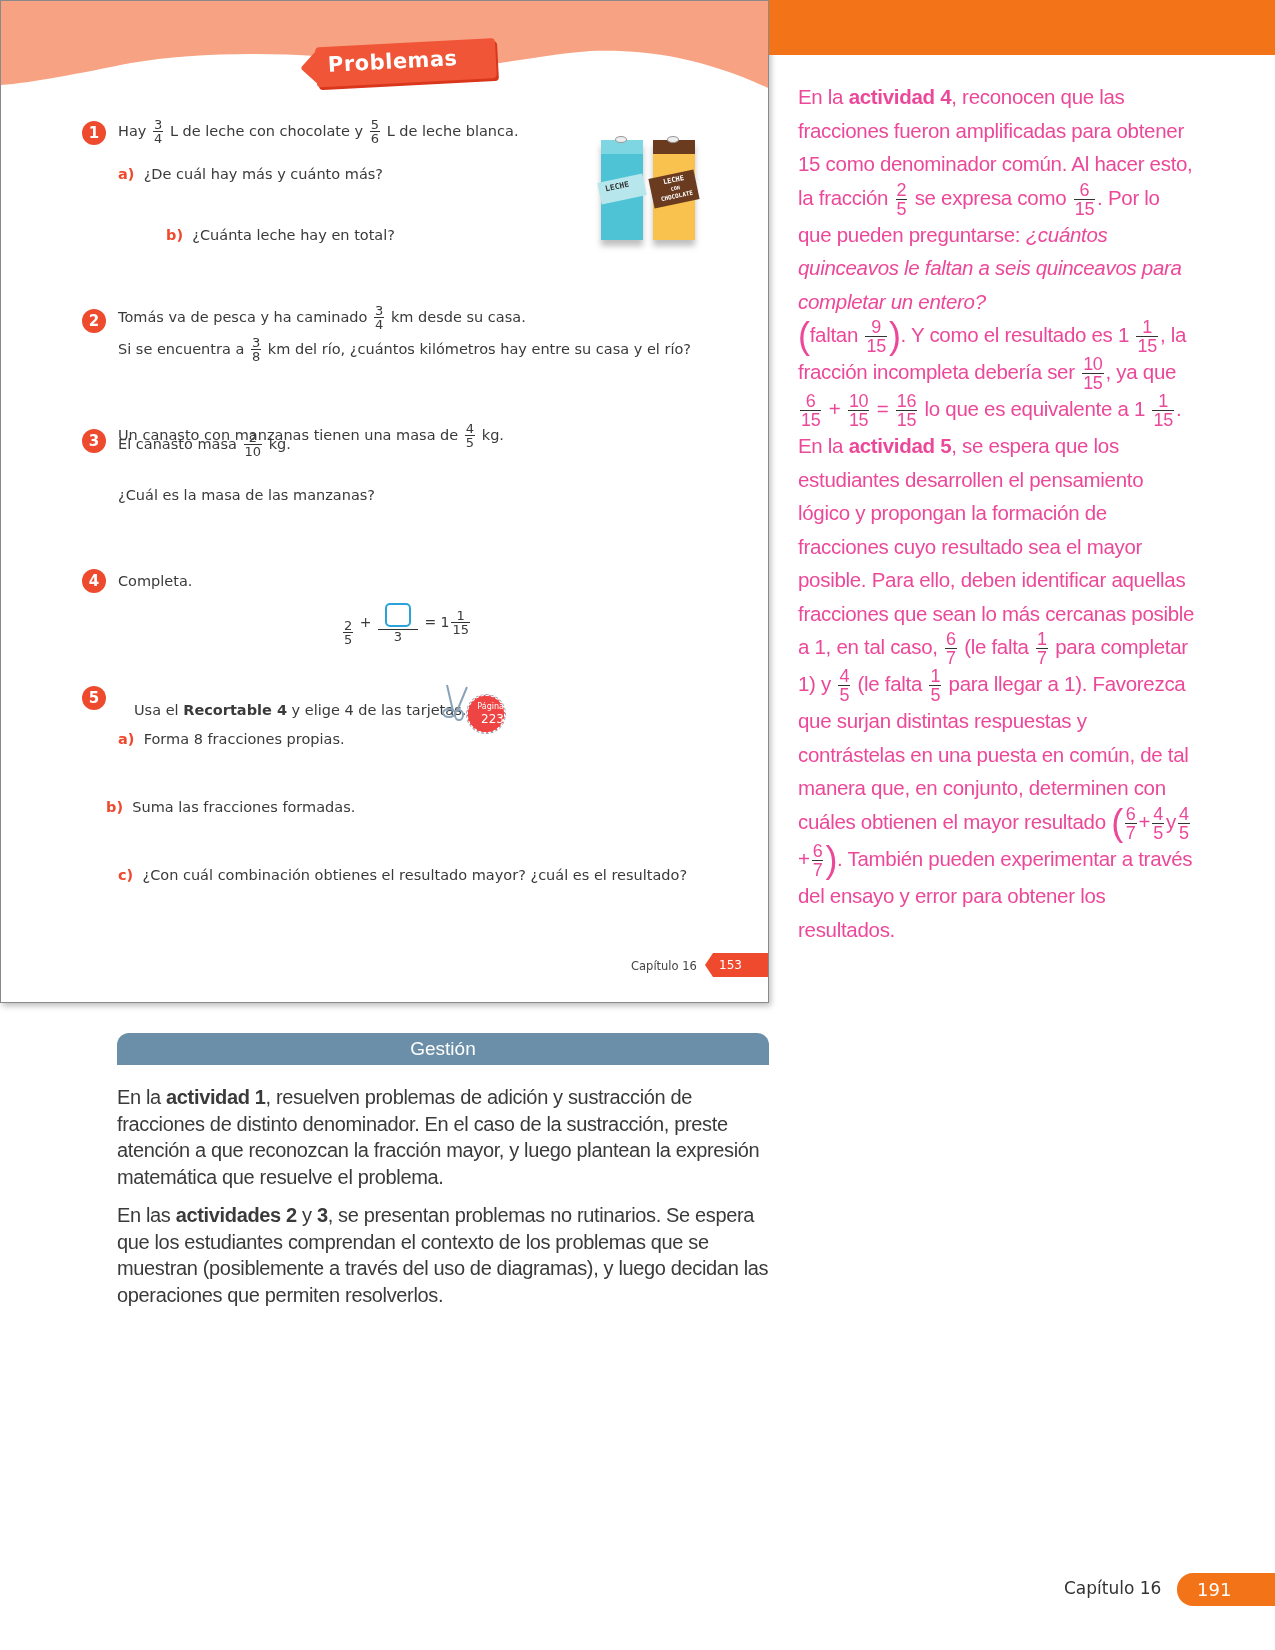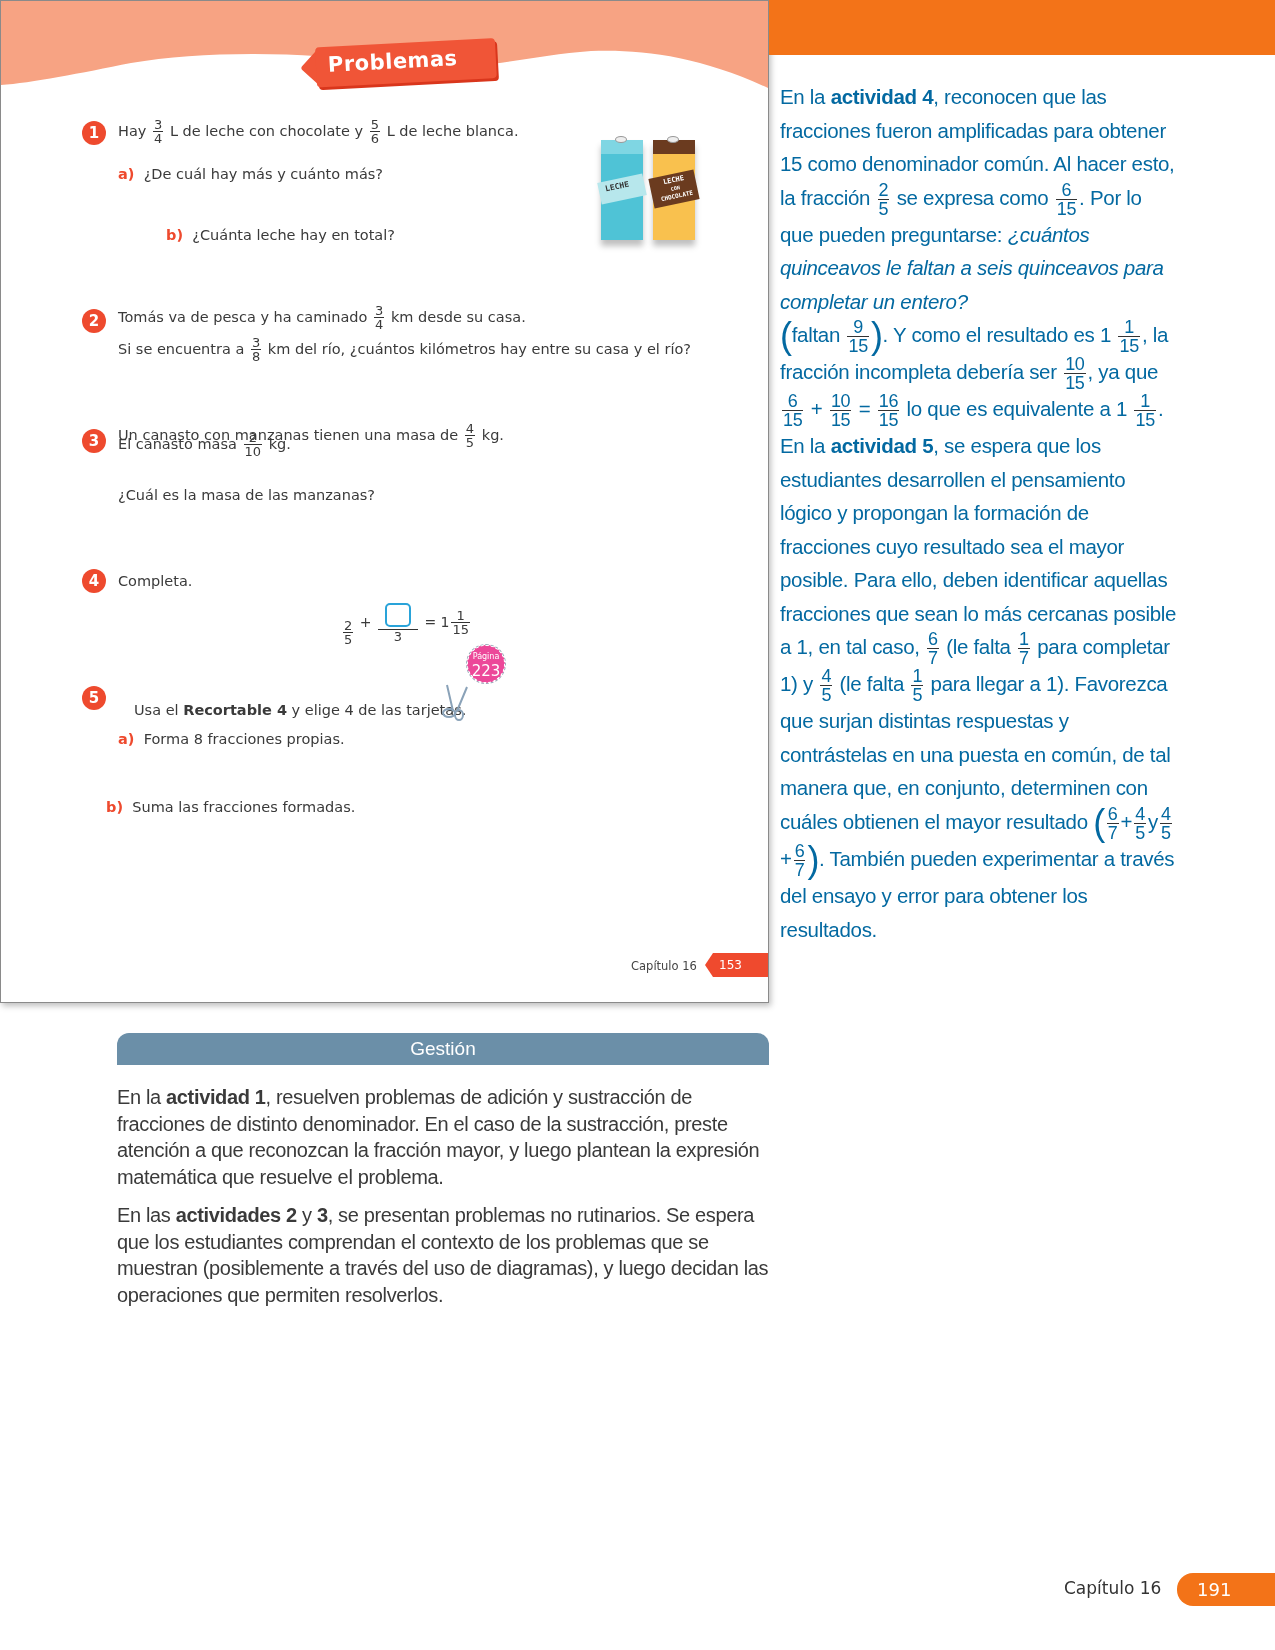--- a/index.html
+++ b/index.html
@@ -14,26 +14,26 @@
 .num{display:inline-block;width:24px;height:24px;border-radius:50%;background:#ee4a2e;color:#fff;font-weight:bold;font-size:15px;text-align:center;line-height:24px;position:absolute;}
 .sub-letter{color:#ee4a2e;font-weight:bold;}
 .frac{display:inline-flex;flex-direction:column;align-items:center;vertical-align:middle;line-height:1;margin:0 2px;}
 .frac .n{font-size:13px;padding:0 1px;}
 .frac .d{font-size:13px;border-top:1px solid #333;padding:0 1px;}
 .cartons{position:absolute;left:598px;top:133px;width:100px;height:112px;}
 .carton{position:absolute;width:42px;height:100px;top:6px;}
 .carton .top{position:absolute;top:0;left:0;width:42px;height:14px;}
 .carton .cap{position:absolute;top:-4px;left:14px;width:12px;height:7px;border-radius:50%;background:#eee;border:1px solid #999;}
 .carton .label{position:absolute;font-family:"DejaVu Sans Mono",monospace;font-weight:bold;font-size:8px;text-align:center;}
-.badge-page{position:absolute;left:466px;top:644px;width:38px;height:38px;border-radius:50%;background:#ec4899;border:1px dashed #fff;outline:1px dashed #9aaab9;color:#fff;font-size:8px;text-align:center;padding-top:6px;line-height:1.2;}
-.badge-page b{font-size:15px;font-weight:normal;display:block;}
+.badge-page{position:absolute;left:466px;top:694px;width:38px;height:38px;border-radius:50%;background:#ef4444;border:1px dashed #fff;outline:1px dashed #9aaab9;color:#fff;font-size:8px;text-align:right;padding-top:6px;line-height:1.2;}
+.badge-page b{font-size:12px;font-weight:normal;display:block;}
 .footer-left{position:absolute;left:630px;top:958px;font-size:11.5px;color:#444;}
 .footer-left-badge{position:absolute;left:704px;top:952px;width:66px;height:24px;background:#ef4a2e;color:#fff;font-size:12px;line-height:24px;padding-left:14px;clip-path:polygon(8px 0,100% 0,100% 100%,8px 100%,0 50%);}
 .right-bar{position:absolute;left:769px;top:0;width:506px;height:55px;background:#f37318;}
-.right-text{position:absolute;left:780px;top:80px;width:400px;font-family:"Liberation Sans",sans-serif;font-size:20.5px;color:#0369a1;line-height:33.5px;font-stretch:condensed;letter-spacing:-0.3px;}
+.right-text{position:absolute;left:798px;top:80px;width:400px;font-family:"Liberation Sans",sans-serif;font-size:20.5px;color:#ec4899;line-height:33.5px;font-stretch:condensed;letter-spacing:-0.3px;}
 .right-text .frac .n,.right-text .frac .d{font-size:18px;}
 .right-text .frac .d{border-top:1.2px solid #333;}
 .right-text em{font-style:italic;}
 .paren{font-size:36px;font-weight:200;vertical-align:middle;line-height:0.8;}
 .gestion-bar{position:absolute;left:117px;top:1033px;width:652px;height:32px;background:#6b8fa8;border-radius:12px 12px 0 0;color:#fff;font-size:19px;text-align:center;line-height:32px;font-family:"Liberation Sans",sans-serif;}
 .gestion-text{position:absolute;left:117px;top:1084px;width:660px;font-family:"Liberation Sans",sans-serif;font-size:20px;color:#3a3a3a;line-height:26.5px;letter-spacing:-0.35px;}
 .gestion-text p{margin-bottom:12px;}
 .footer-right{position:absolute;left:1064px;top:1578px;font-size:17px;color:#333;font-family:"DejaVu Sans",sans-serif;}
 .footer-right-badge{position:absolute;left:1177px;top:1573px;width:98px;height:33px;background:#f37318;border-radius:16px 0 0 16px;color:#fff;font-size:18px;line-height:33px;padding-left:20px;}
 .blank-box{display:inline-block;width:26px;height:24px;border:2px solid #29a3d9;border-radius:5px;}
@@ -166,20 +166,24 @@
     <b>223</b>
   </div>
   <div class="prob" style="left:117px;top:730px;">
     <span class="sub-letter">a)</span>&nbsp;
     <span>Forma 8 fracciones propias.</span>
   </div>
   <div class="prob" style="left:105px;top:798px;">
     <span class="sub-letter">b)</span>&nbsp;
     <span>Suma las fracciones formadas.</span>
   </div>
+  <div class="prob" style="left:117px;top:866px;">
+    <span class="sub-letter">c)</span>&nbsp;
+    <span>¿Con cuál combinación obtienes el resultado mayor? ¿cuál es el resultado?</span>
+  </div>
 
   <div class="footer-left">Capítulo 16</div>
   <div class="footer-left-badge">153</div>
 </div>
 
 <div class="right-bar"></div>
 <div class="right-text">
   <span>En la</span> <b>actividad 4</b><span>, reconocen que las fracciones fueron amplificadas para obtener 15 como denominador común. Al hacer esto, la fracción</span>
   <span class="frac">
       <span class="n">2</span>

